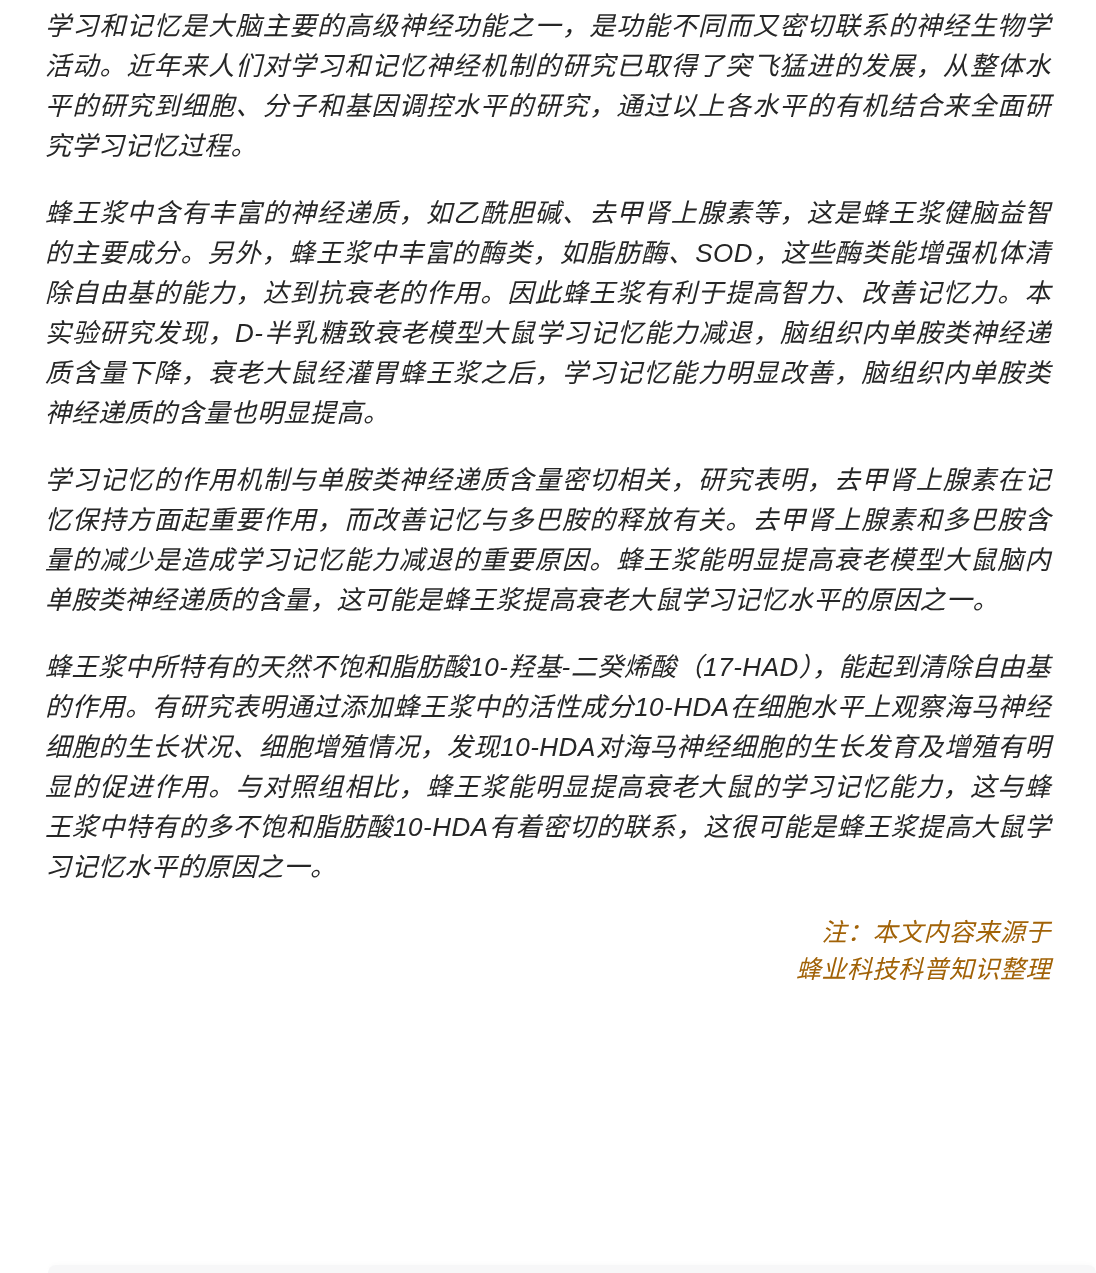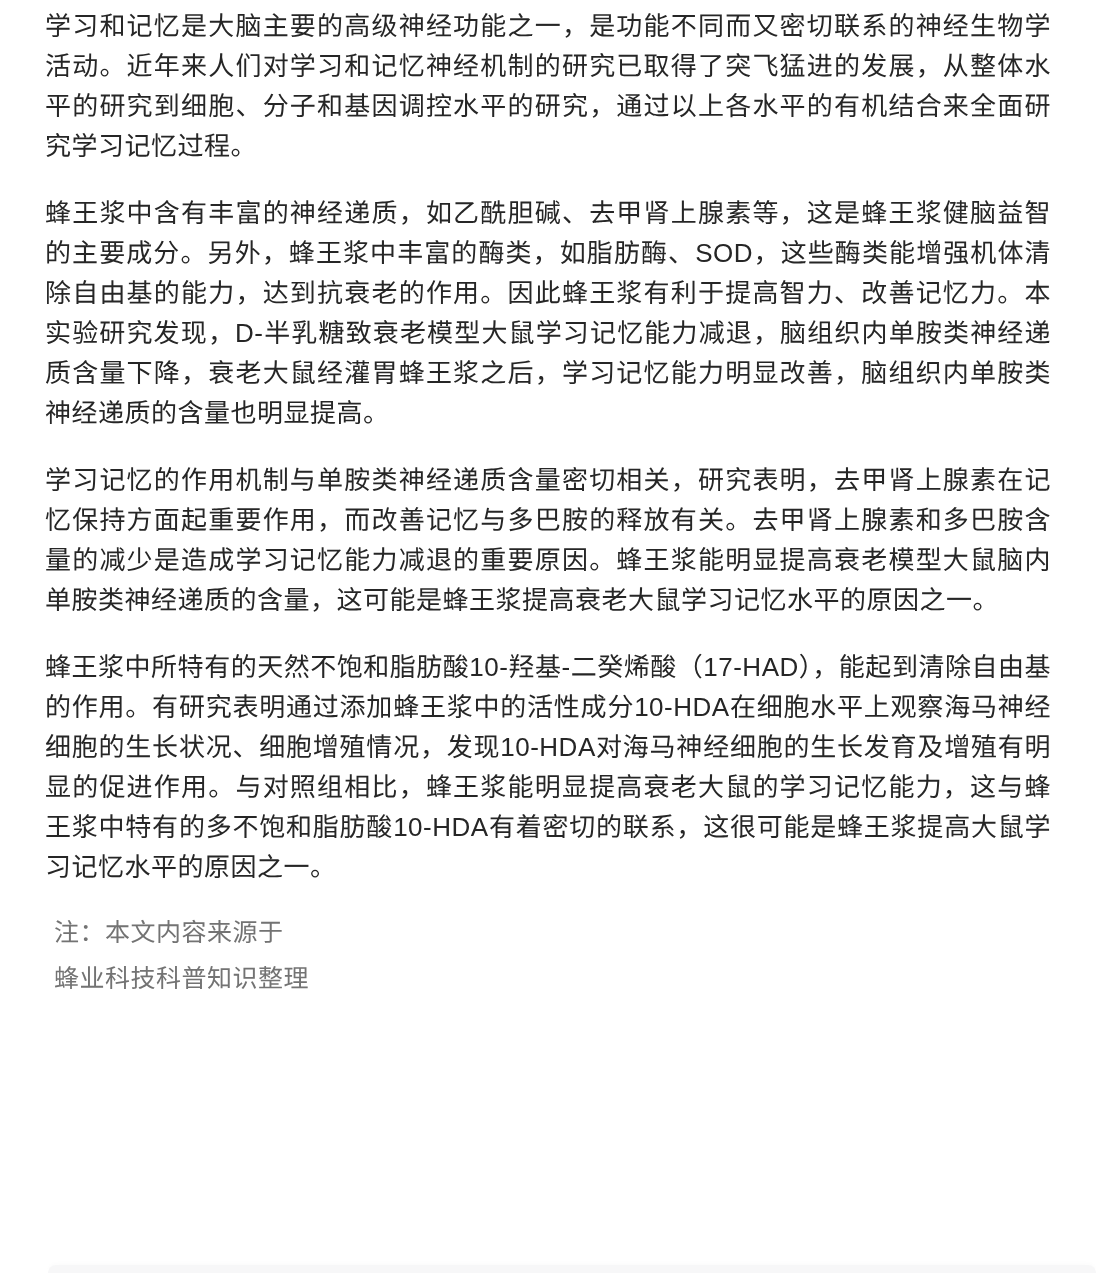--- a/index.html
+++ b/index.html
@@ -12,39 +12,40 @@
     height: 1273px;
     position: relative;
     overflow: hidden;
     font-family: "Liberation Sans", "DejaVu Sans", sans-serif;
   }
   .article {
     position: absolute;
     top: 6px;
     left: 45px;
     right: 45px;
+    font-style: italic;
   }
   .article p {
     margin: 0 0 27px 0;
     font-size: 26px;
     line-height: 40px;
     color: #262626;
     text-align: justify;
     letter-spacing: 0.5px;
     word-break: break-word;
   }
   .source-note {
     margin-top: 3px;
   }
   .source-note .note-line {
-    margin: 9px;
+    margin: 0;
     font-size: 25px;
     line-height: 37px;
-    color: #737373;
-    text-align: left;
+    color: #a16207;
+    text-align: right;
     letter-spacing: 0.5px;
   }
   .next-section-divider {
     position: absolute;
     left: 48px;
     right: 0;
     bottom: 0;
     height: 8px;
     background: #f7f7f8;
     border-top-left-radius: 8px;

